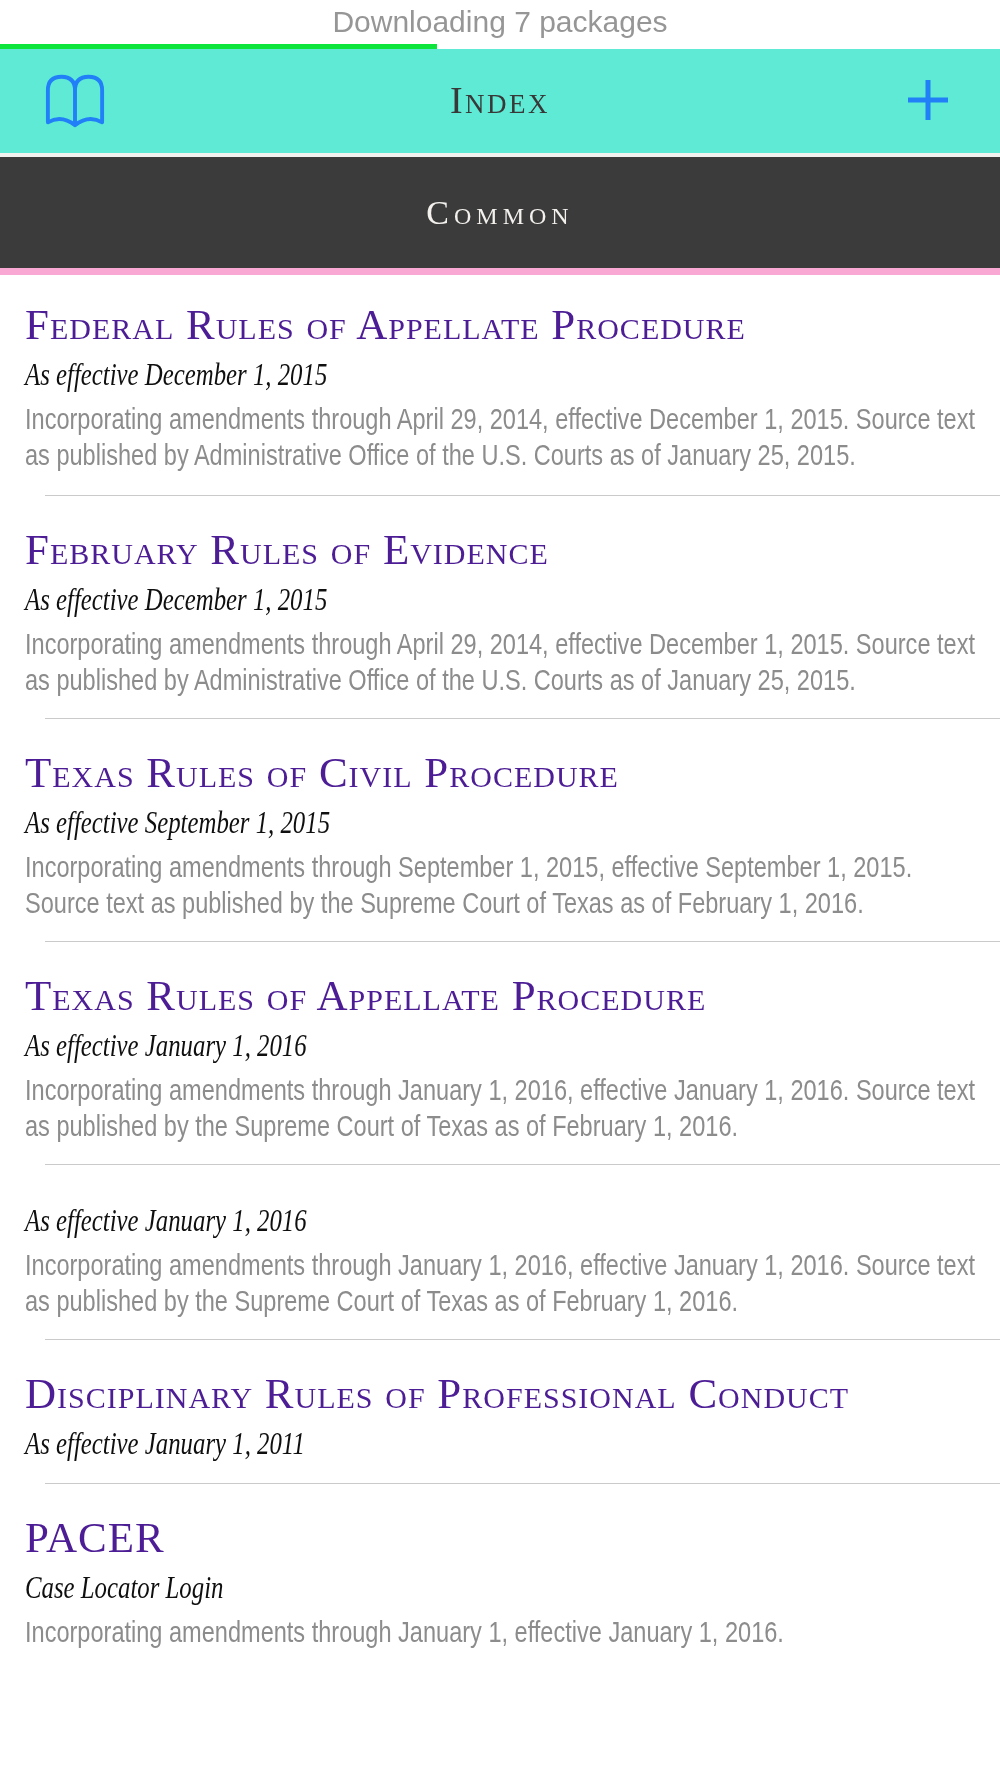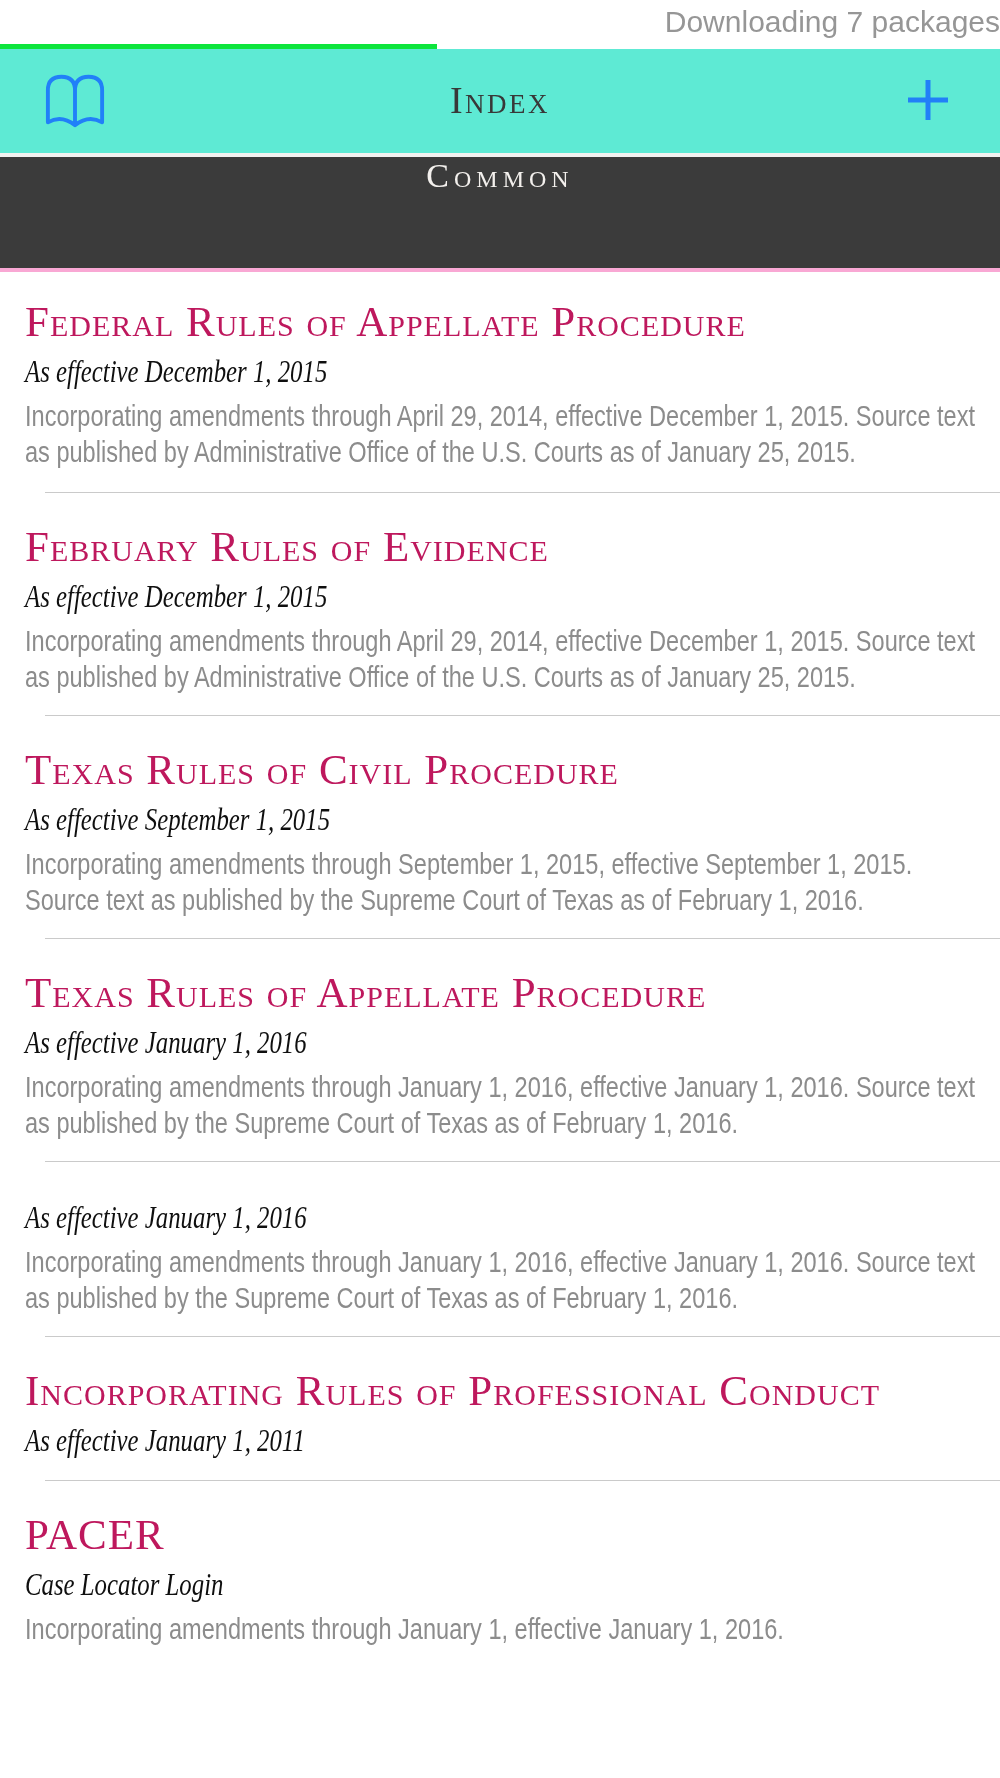--- a/index.html
+++ b/index.html
@@ -2,21 +2,21 @@
 <html><head>
 <meta charset="utf-8">
 <style>
   html,body{margin:0;padding:0;}
   body{
     width:1000px;height:1778px;overflow:hidden;background:#ffffff;
     font-family:"Liberation Serif", serif;position:relative;
   }
   
   .status-strip{
-    height:44px;display:flex;align-items:center;justify-content:flex-end;
+    height:44px;display:flex;align-items:center;justify-content:center;
     background:#ffffff;
   }
   .status-text{
     font-family:"Liberation Sans", sans-serif;
     font-size:30px;color:#969696;letter-spacing:0;
   }
   .progress-track{height:5px;background:#ffffff;position:relative;}
   .progress-fill{position:absolute;left:0;top:0;height:5px;width:43.7%;background:#0de53c;}
   
   .nav-bar{
@@ -26,32 +26,32 @@
   }
   .nav-title{
     font-variant:small-caps;font-size:38px;color:#383838;
     letter-spacing:2.5px;margin-top:-2px;
   }
   .nav-left{position:absolute;left:44px;top:20px;width:62px;height:66px;cursor:pointer;}
   .nav-right{position:absolute;right:50px;top:29px;width:44px;height:44px;cursor:pointer;}
   
   .section-header{
     height:111px;background:#3b3b3b;
-    display:flex;justify-content:center;
-    border-bottom:4px solid #f9a8d4;
+    display:flex;align-items:center;justify-content:center;
+    border-bottom:7px solid #f9a8d4;
   }
   .section-label{
     font-variant:small-caps;font-size:34px;color:#f3f0ed;letter-spacing:5px;
   }
   
   .list{background:#ffffff;}
   .item{padding:30px 25px 20px 25px;}
   .item:first-child{padding-top:26px;padding-bottom:22px;}
   .item-title{
-    font-variant:small-caps;font-size:43px;line-height:48px;color:#be185d;
+    font-variant:small-caps;font-size:43px;line-height:48px;color:#4c1d95;
     letter-spacing:1px;white-space:nowrap;
   }
   .item-subtitle{
     font-style:italic;font-size:31px;line-height:38px;color:#0f0f0f;
     margin-top:7px;
     transform:scaleX(0.80);transform-origin:left top;width:125%;
     white-space:nowrap;
   }
   .item-desc{
     font-family:"Liberation Sans", sans-serif;
@@ -120,21 +120,21 @@
   </div>
   <div class="divider"></div>
 
   <div class="item">
     <div class="item-subtitle">As effective January 1, 2016</div>
     <div class="item-desc">Incorporating amendments through January 1, 2016, effective January 1, 2016. Source text as published by the Supreme Court of Texas as of February 1, 2016.</div>
   </div>
   <div class="divider"></div>
 
   <div class="item">
-    <div class="item-title">Incorporating Rules of Professional Conduct</div>
+    <div class="item-title">Disciplinary Rules of Professional Conduct</div>
     <div class="item-subtitle">As effective January 1, 2011</div>
 
   </div>
   <div class="divider"></div>
 
   <div class="item">
     <div class="item-title">PACER</div>
     <div class="item-subtitle">Case Locator Login</div>
     <div class="item-desc">Incorporating amendments through January 1, effective January 1, 2016.</div>
   </div>

